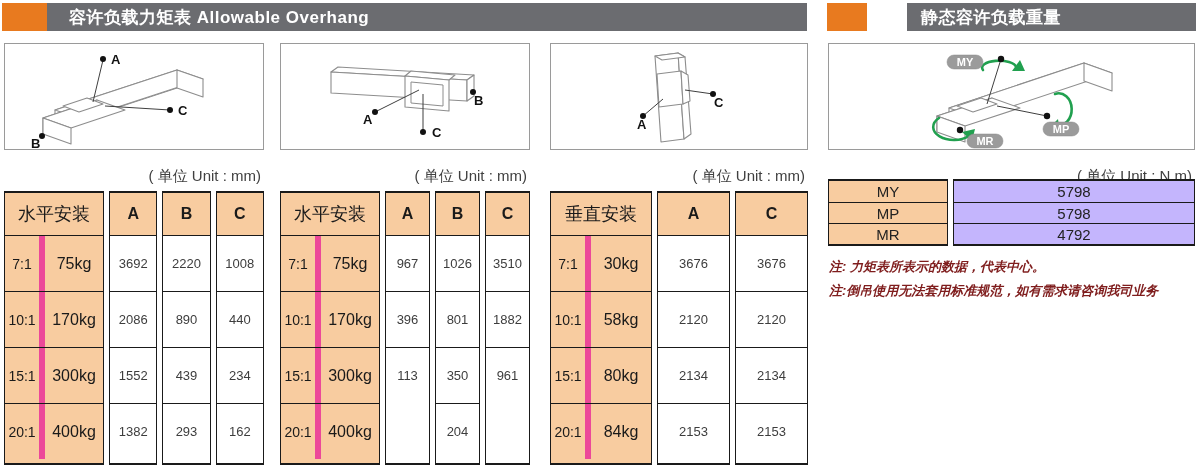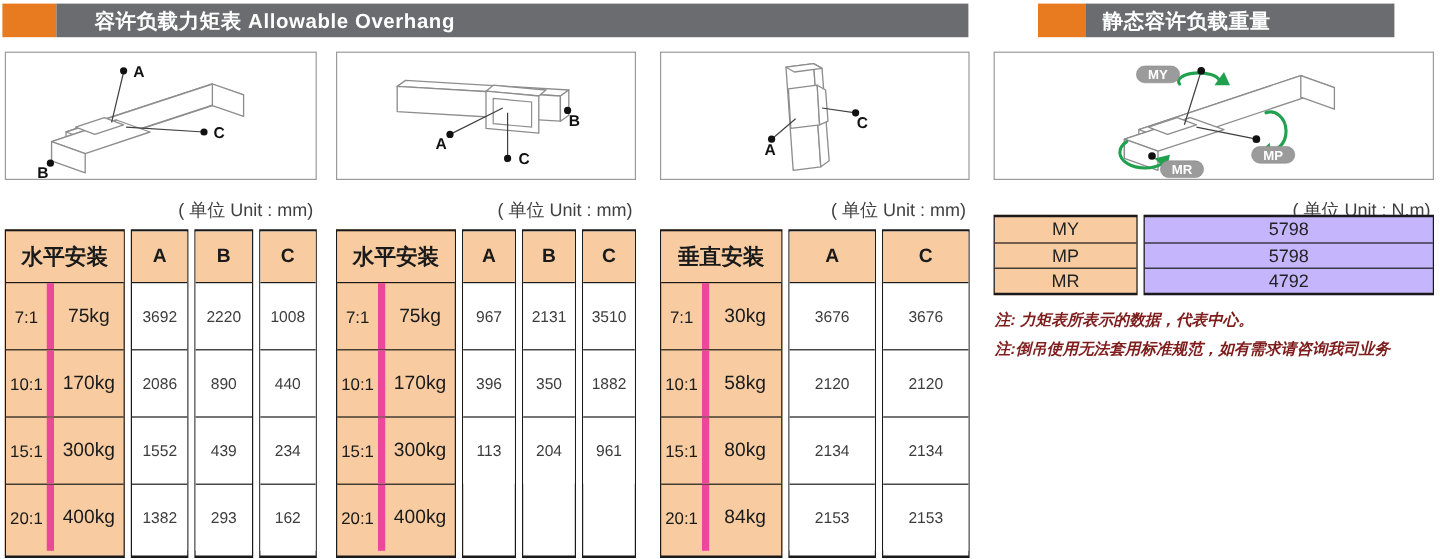--- a/index.html
+++ b/index.html
@@ -12,41 +12,41 @@
 
   
   .section-bar { position:absolute; top:3px; height:28px; display:flex; }
   .bar-accent { background:#e87a1f; height:100%; }
   .bar-body {
     flex:1; background:#6b6c70; color:#fff; font-size:17px; font-weight:bold;
     display:flex; align-items:center; letter-spacing:0.5px;
   }
   .bar-left  { left:2px;  width:805px; }
   .bar-left  .bar-accent { width:45px; }
-  .bar-left  .bar-body { padding-left:32px; }
-  .bar-right { left:865px; width:297px; }
+  .bar-left  .bar-body { padding-left:22px; }
+  .bar-right { left:827px; width:369px;gap:40px; }
   .bar-right .bar-accent { width:40px; }
   .bar-right .bar-body { padding-left:14px; }
 
   
   .panel { position:absolute; top:43px; }
   .diagram-box { height:107px; border:1px solid #9a9a9a; background:#fff; overflow:hidden; }
   .diagram-box svg { display:block; width:100%; height:105px; }
   .unit-line { text-align:right; font-size:15px; color:#404040; margin-top:16px; height:20px; line-height:20px; padding-right:3px; }
 
   .data-table { display:flex; gap:5px; margin-top:5px; }
   .col-box {
     border:1px solid #1a1a1a; border-top-width:2px; border-bottom-width:2px;
     background:#fff;
   }
   .labels-box { width:100px; background:#f8cca0; padding-bottom:4px; }
   .labels-box.wide { width:102px; }
   .install-header {
     height:42px; display:flex; align-items:center; justify-content:center;
-    font-size:18px; font-weight:700; background:#f8cca0;
+    font-size:18px; font-weight:400; background:#f8cca0;
   }
   .label-row { height:56px; border-top:1px solid #1a1a1a; display:flex; }
   .ratio-cell {
     width:40px; border-right:6px solid #ec4899; display:flex; align-items:center;
     justify-content:center; font-size:14px;
   }
   .load-cell { flex:1; display:flex; align-items:center; justify-content:center; font-size:16px; }
   .val-box { flex:1; }
   .col-header {
     height:42px; background:#f8cca0; display:flex; align-items:center;
@@ -211,21 +211,22 @@
         </div>
       </div>
       <div class="col-box val-box">
         <div class="col-header">A</div>
         <div class="val-cell">967</div>
         <div class="val-cell">396</div>
         <div class="val-cell">113</div>
       </div>
       <div class="col-box val-box">
         <div class="col-header">B</div>
-        <div class="val-cell">2131</div>
+        <div class="val-cell">1026</div>
+        <div class="val-cell">801</div>
         <div class="val-cell">350</div>
         <div class="val-cell">204</div>
       </div>
       <div class="col-box val-box">
         <div class="col-header">C</div>
         <div class="val-cell">3510</div>
         <div class="val-cell">1882</div>
         <div class="val-cell">961</div>
       </div>
     </div>

